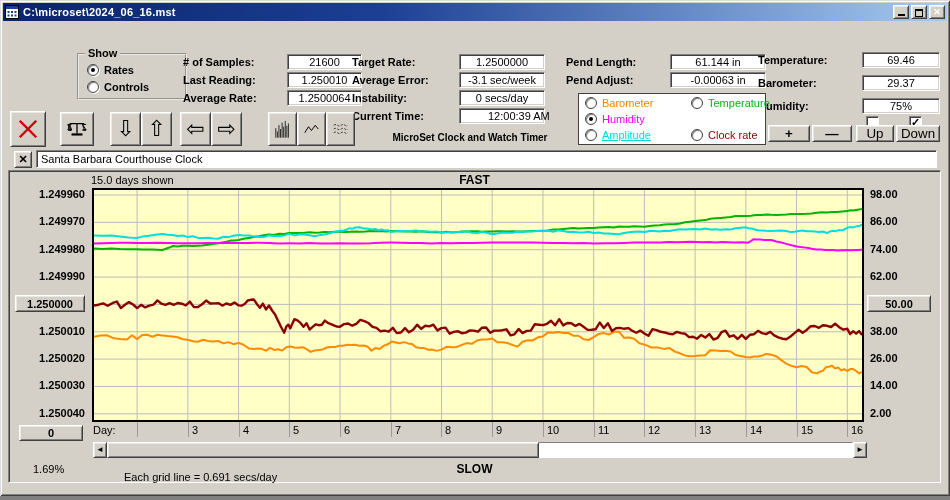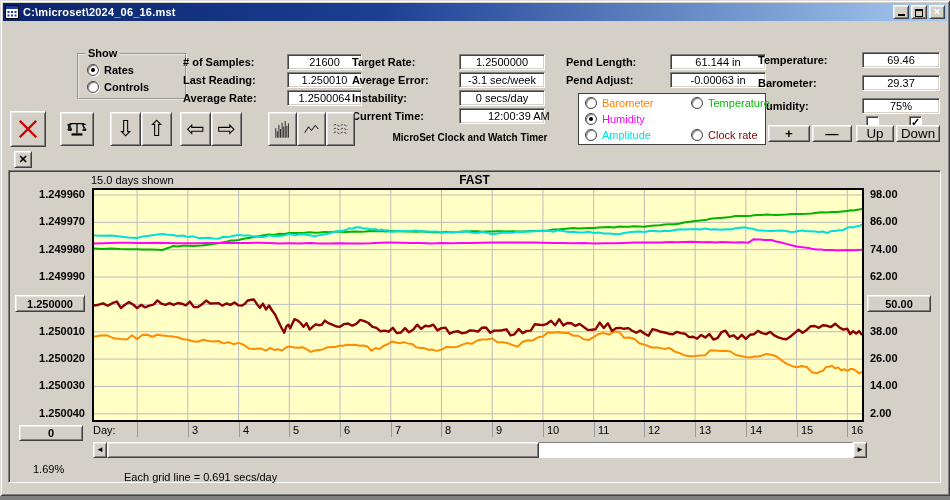--- a/index.html
+++ b/index.html
@@ -171,21 +171,21 @@
       <div class="radio-row" style="left: 112px; top: 3px;">
         <span class="radio"></span>
         <span style="color: rgb(0, 187, 0);">Temperature</span>
       </div>
       <div class="radio-row" style="left: 6px; top: 19px;">
         <span class="radio checked"></span>
         <span style="color: rgb(255, 0, 255);">Humidity</span>
       </div>
       <div class="radio-row" style="left: 6px; top: 35px;">
         <span class="radio"></span>
-        <span style="color: rgb(0, 221, 221);">Amplitude</span>
+        <span style="color: rgb(0, 221, 221); text-decoration: underline;">Amplitude</span>
       </div>
       <div class="radio-row" style="left: 112px; top: 35px;">
         <span class="radio"></span>
         <span style="color: rgb(139, 0, 0);">Clock rate</span>
       </div>
     </div>
 
   <button class="btn3d icon-btn" style="left:10px;top:111px;width:36px;height:36px;">
     <svg width="24" height="24" viewBox="0 0 24 24">
         <path d="M3 3 L21 21 M21 3 L3 21" stroke="#cc0000" stroke-width="2.6" fill="none"></path>
@@ -229,20 +229,21 @@
       <path d="M1 8 q2.5 -2 5 0 t5 0 t5 0 t4 0" stroke="#000" stroke-width="1" fill="none" stroke-dasharray="3 2"></path>
       <path d="M1 13 q2.5 -2 5 0 t5 0 t5 0 t4 0" stroke="#000" stroke-width="1" fill="none" stroke-dasharray="3 2"></path>
     </svg>
   </button>
 
   <div class="appname" style="left:372px;top:132px;width:196px;text-align:center;">MicroSet Clock and Watch Timer</div>
 
   <button class="btn3d" style="left:14px;top:151px;width:18px;height:17px;font-weight:bold;font-size:11px;">
       <span>✕</span>
     </button>
+  <input class="nm-input" value="Santa Barbara Courthouse Clock" style="">
 
   <div class="chart-frame">
     <div style="position:absolute;left:82px;top:3px;">15.0 days shown</div>
     <div class="center-top" style="top:2px;">FAST</div>
 
     <div class="plot">
       <svg width="768" height="230" viewBox="0 0 768 230">
           <line x1="0" y1="5" x2="768" y2="5" stroke="#bcbcbc" stroke-width="1"></line>
           <line x1="0" y1="32.35" x2="768" y2="32.35" stroke="#bcbcbc" stroke-width="1"></line>
           <line x1="0" y1="59.7" x2="768" y2="59.7" stroke="#bcbcbc" stroke-width="1"></line>
@@ -338,15 +339,16 @@
         </button>
       <div class="sb-track"></div>
       <div class="sb-thumb"></div>
       <button class="btn3d sb-btn" style="right:0;">
           <span>►</span>
         </button>
     </div>
 
     <div style="position:absolute;left:24px;top:292px;text-align:right;">1.69%</div>
     <div style="position:absolute;left:115px;top:292px;margin-top:8px;">Each grid line = 0.691 secs/day</div>
+    <div class="center-top" style="top:291px;">SLOW</div>
   </div>
 
 </div>
 
 </body></html>

